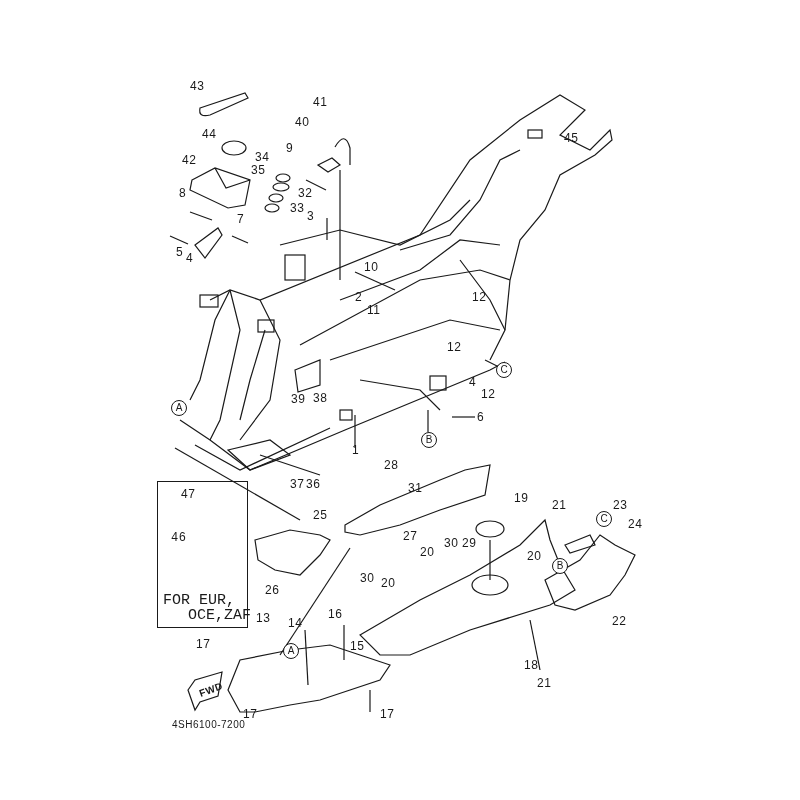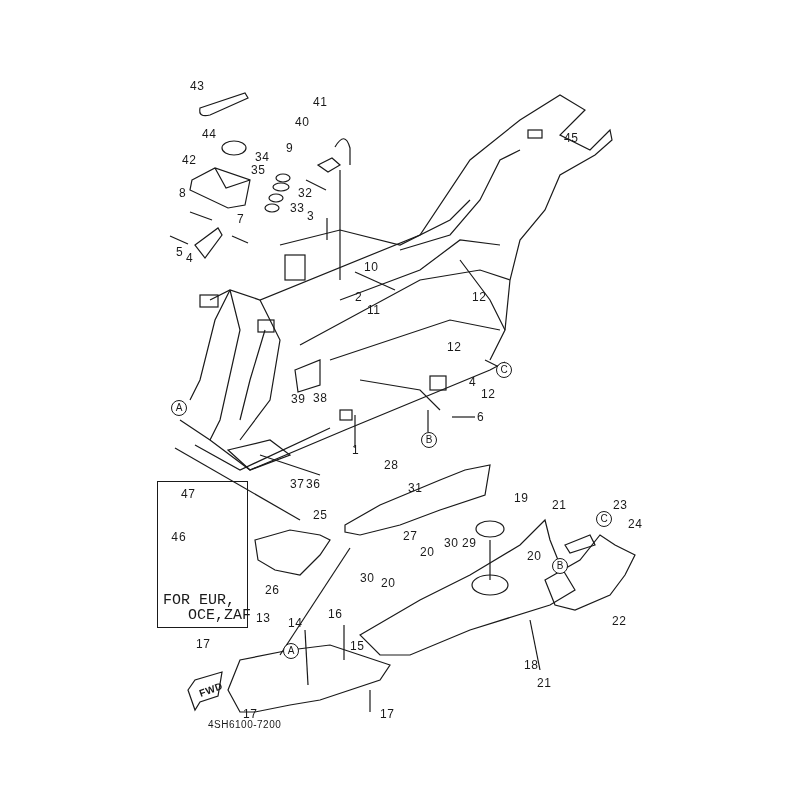--- a/index.html
+++ b/index.html
@@ -2,21 +2,21 @@
 <html><head>
 <meta charset="utf-8">
 <style>
   html, body { margin:0; padding:0; background:#ffffff; }
   body { width:800px; height:800px; position:relative; overflow:hidden; font-family:"Liberation Sans", sans-serif; }
   #diagram { position:absolute; left:0; top:0; width:800px; height:800px; }
   .lbl { position:absolute; font-family:"Liberation Sans", sans-serif; font-size:12px; color:#1a1a1a; line-height:12px; white-space:nowrap; letter-spacing:0.5px; }
   .circ { position:absolute; width:14px; height:14px; border:1.3px solid #1a1a1a; border-radius:50%; font-size:10px; line-height:14px; text-align:center; color:#1a1a1a; background:#fff; font-family:"Liberation Sans", sans-serif; }
   .inset { position:absolute; left:157px; top:481px; width:89px; height:145px; border:1.3px solid #1a1a1a; }
   .inset-note { position:absolute; font-size:15px; line-height:14px; color:#1a1a1a; font-family:"Liberation Mono", monospace; }
-  .code { position:absolute; left:172px; top:719px; font-size:10px; color:#1a1a1a; letter-spacing:0.5px; font-family:"Liberation Sans", sans-serif;margin-left:36px; }
+  .code { position:absolute; left:172px; top:719px; font-size:10px; color:#1a1a1a; letter-spacing:0.5px; font-family:"Liberation Sans", sans-serif; }
   svg path, svg line, svg rect, svg ellipse, svg polygon, svg polyline, svg circle { stroke:#1a1a1a; fill:none; stroke-width:1.2; }
 </style>
 </head>
 <body>
 
 <svg id="diagram" viewBox="0 0 800 800" xmlns="http://www.w3.org/2000/svg">
 
   <path d="M200 108 L245 93 L248 98 L210 115 Q198 118 200 108 Z"></path>
   <ellipse cx="234" cy="148" rx="12" ry="7"></ellipse>
   <path d="M192 180 L215 168 L250 180 L245 205 L228 208 L190 190 Z M215 168 L226 188 L250 180"></path>

